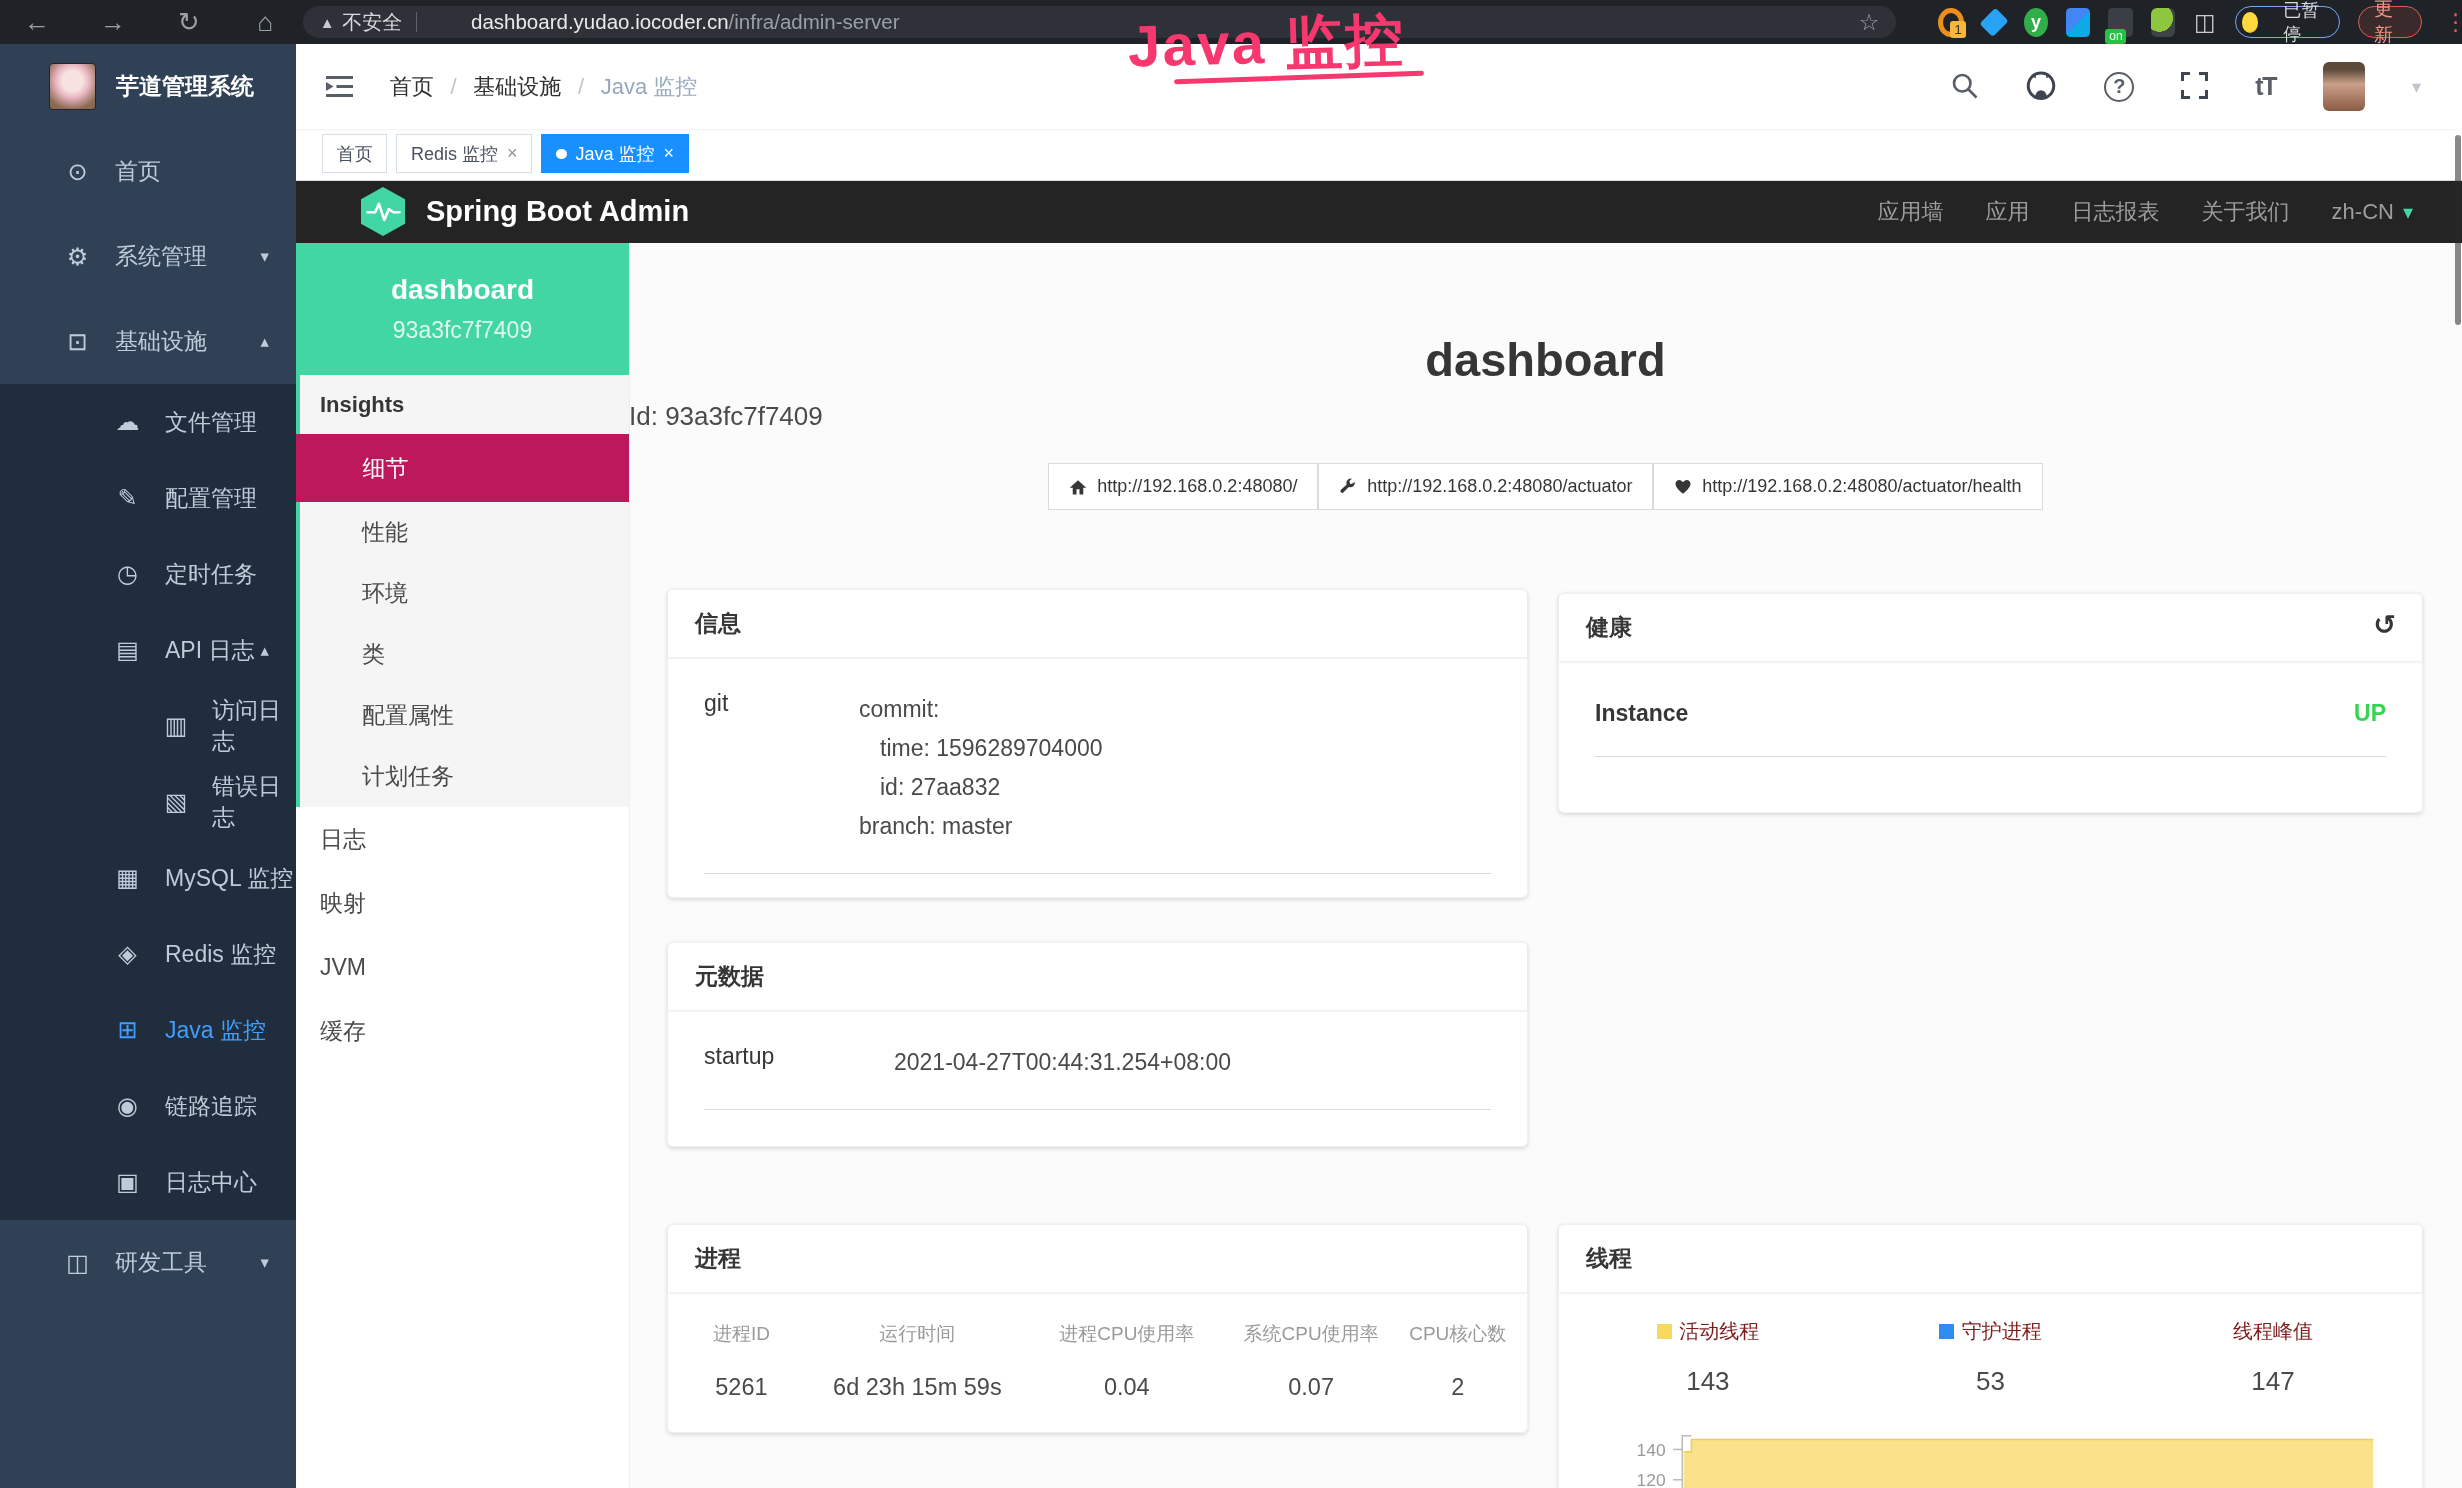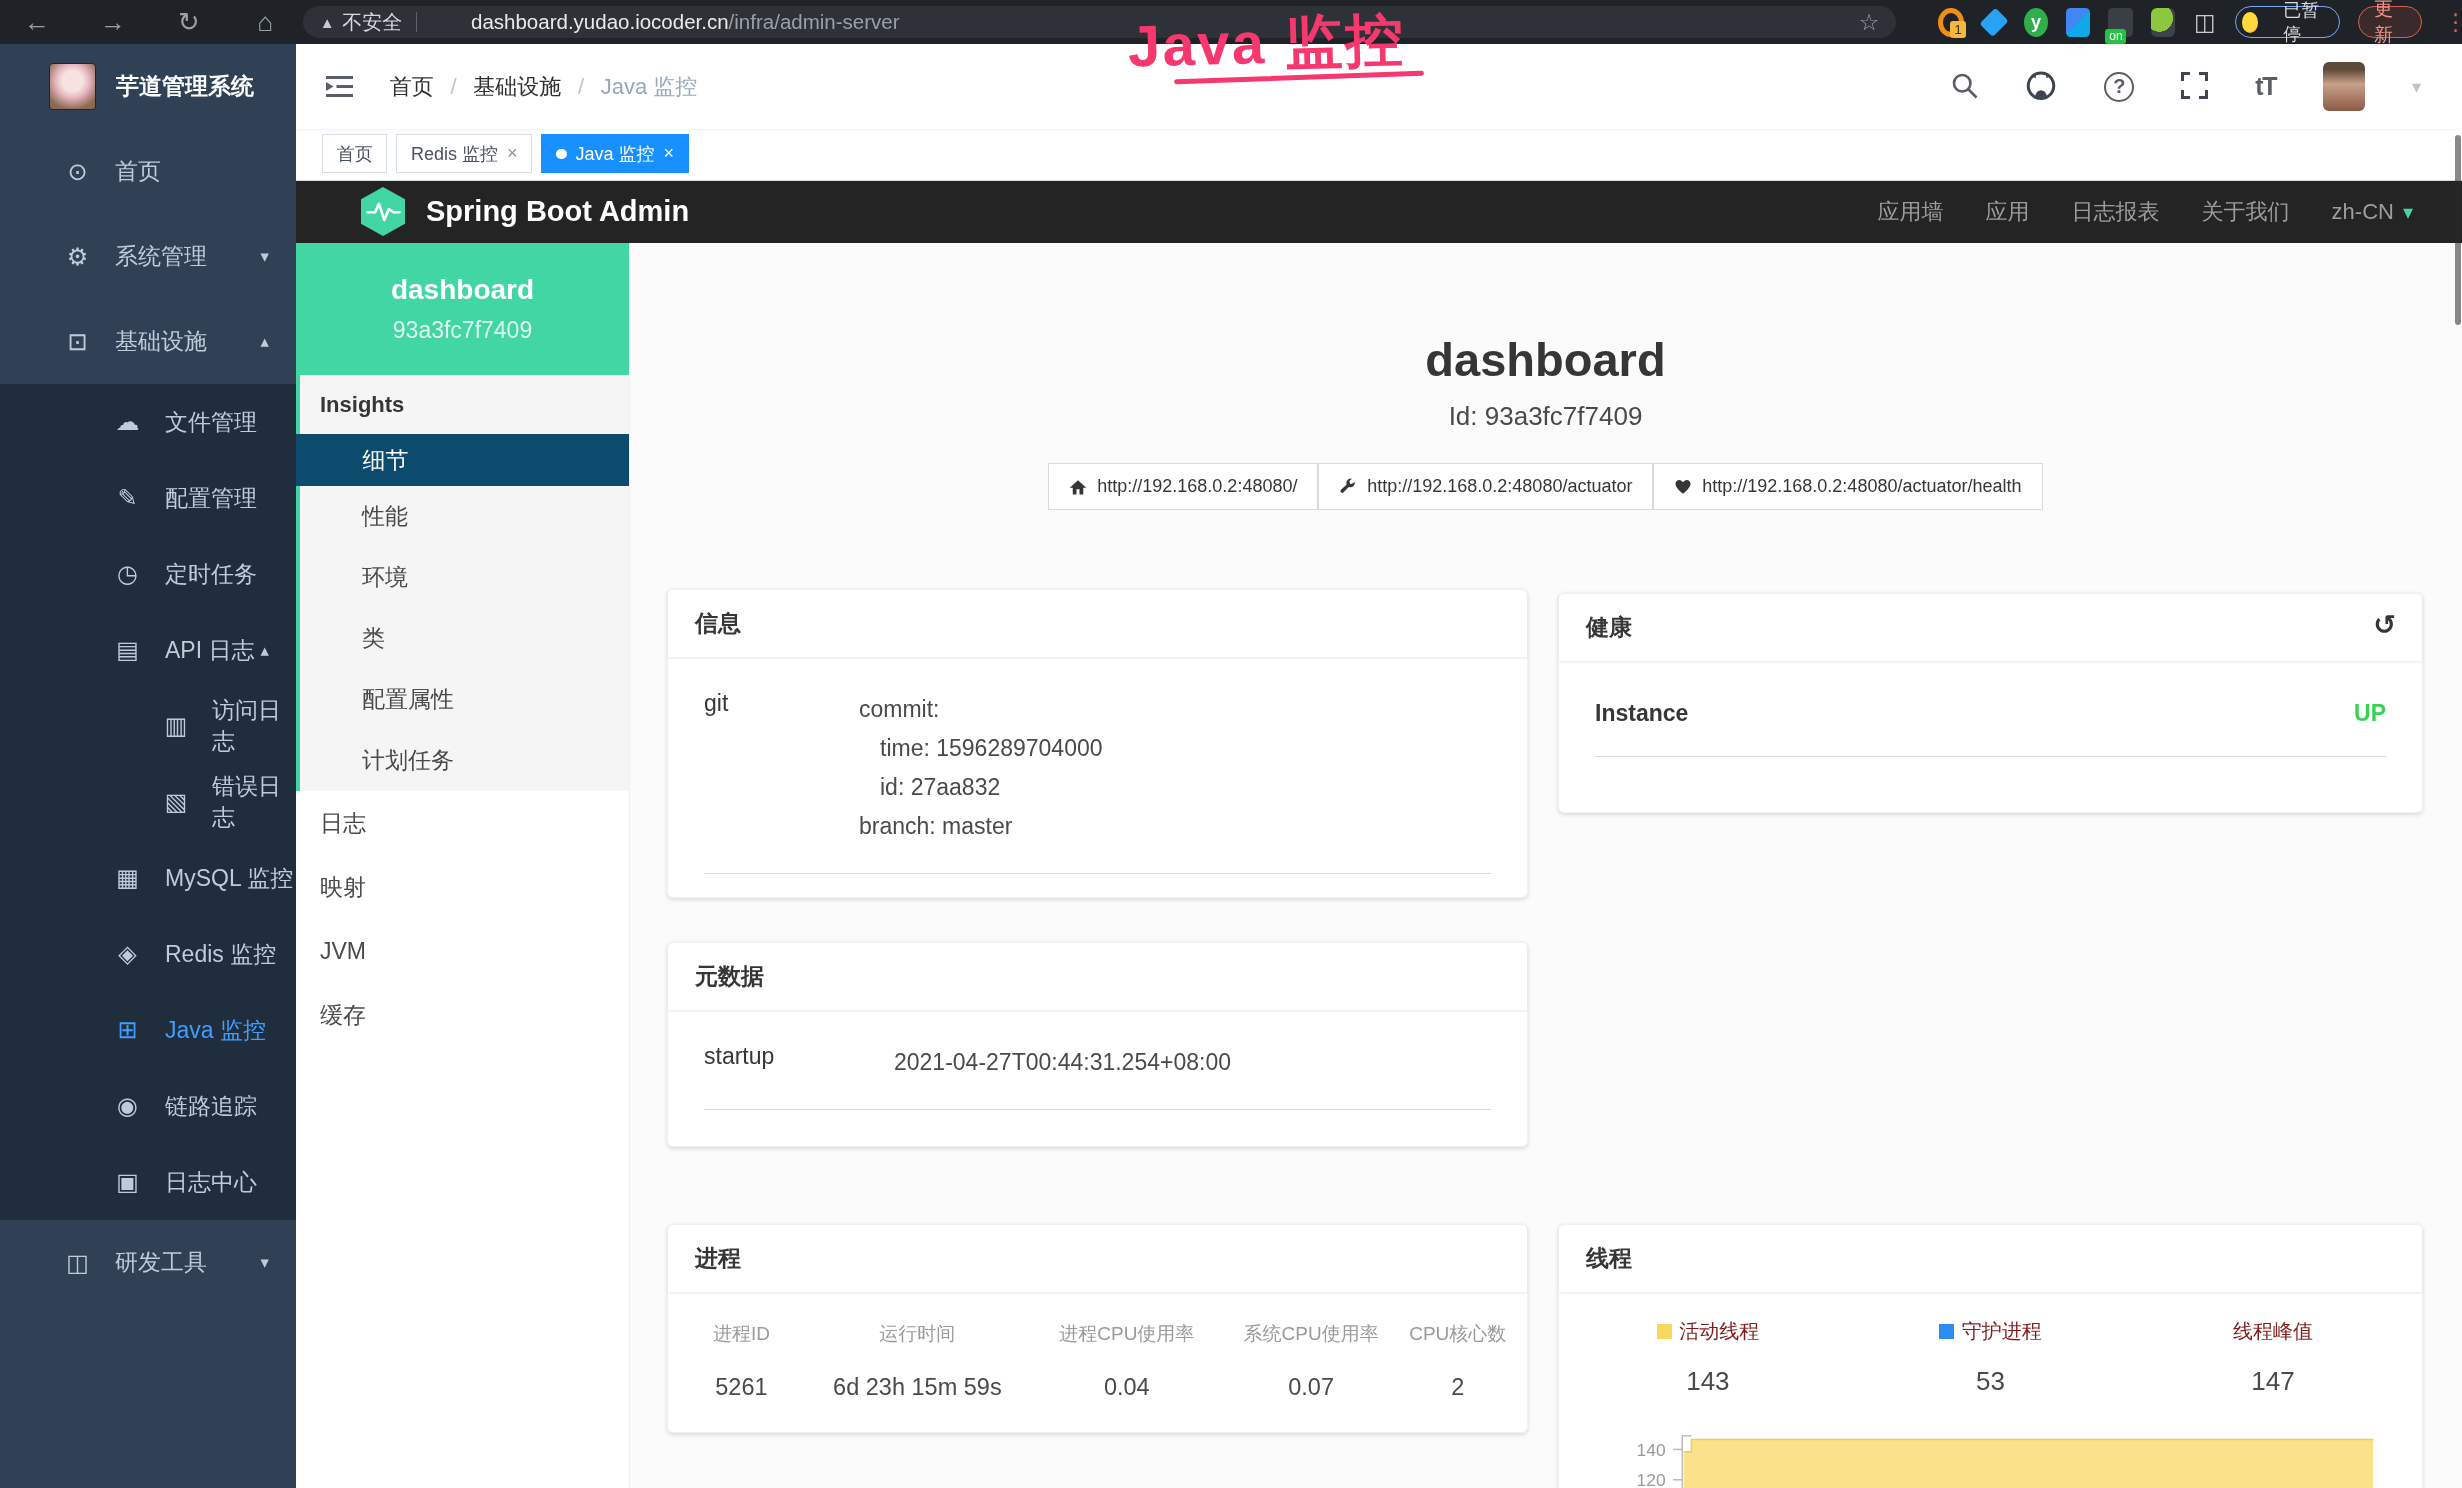--- a/index.html
+++ b/index.html
@@ -99,27 +99,27 @@
   .sba-side { position:absolute; left:296px; top:243px; width:334px; height:1245px; background:#fff;
               border-right:0.8px solid #efefef; z-index:7; }
   .inst-head { height:132px; background:#43d6a5; display:flex; flex-direction:column; align-items:center;
                justify-content:center; gap:10.6px; cursor:pointer; }
   .inst-name { color:#fff; font-size:28px; font-weight:bold; }
   .inst-id { color:rgba(255,255,255,.82); font-size:23px; }
   .ins-group { background:#f5f5f5; border-left:4.6px solid #43d6a5; }
   .ins-title { height:59px; display:flex; align-items:center; padding-left:20px; font-weight:bold;
                font-size:22px; color:#363636; }
   .ins-item { height:61px; display:flex; align-items:center; padding-left:62px; font-size:23px; color:#4a4a4a; cursor:pointer; }
-  .ins-item.sel { height:52px; background:#0c4a6e; color:#fff; margin-left:-4.6px; padding-left:67px; }
+  .ins-item.sel { height:68px; background:#be185d; color:#fff; margin-left:-4.6px; padding-left:67px; }
   .side-root { height:64px; display:flex; align-items:center; padding-left:24px; font-size:23px; color:#4a4a4a; cursor:pointer; }
 
   
   .main { position:absolute; left:629px; top:243px; width:1833px; height:1245px; background:#fbfbfc; overflow:hidden; z-index:6; }
   .m-title { position:absolute; left:0; top:89px; width:100%; text-align:center; font-size:47px; font-weight:600; color:#363636; }
-  .m-sub { position:absolute; left:0; top:158px; width:100%; text-align:center; font-size:26px; color:#4a4a4a; }
+  .m-sub { position:absolute; left:0; top:158px; width:100%; text-align:left; font-size:26px; color:#4a4a4a; }
   .chips { position:absolute; left:0; top:220px; width:100%; display:flex; justify-content:center; }
   .chip { height:47px; display:flex; align-items:center; gap:10.6px; background:#fff; border:0.8px solid #dbdbdb;
           padding:0 20px; margin-left:-0.8px; font-size:18px; color:#363636; cursor:pointer; }
   .chip svg { flex:none; }
 
   .card { position:absolute; background:#fff; border-radius:6px; border:0.8px solid rgba(10,10,10,.06);
           box-shadow:0 1.5px 4.6px rgba(10,10,10,.13); }
   .card-hdr { padding:18px 27px; font-size:23px; font-weight:bold; color:#363636;
               box-shadow:0 1.5px 2.3px rgba(10,10,10,.08); position:relative; }
   .hdr-icon { position:absolute; right:26px; top:15px; font-size:27px; color:#363636; cursor:pointer; }

